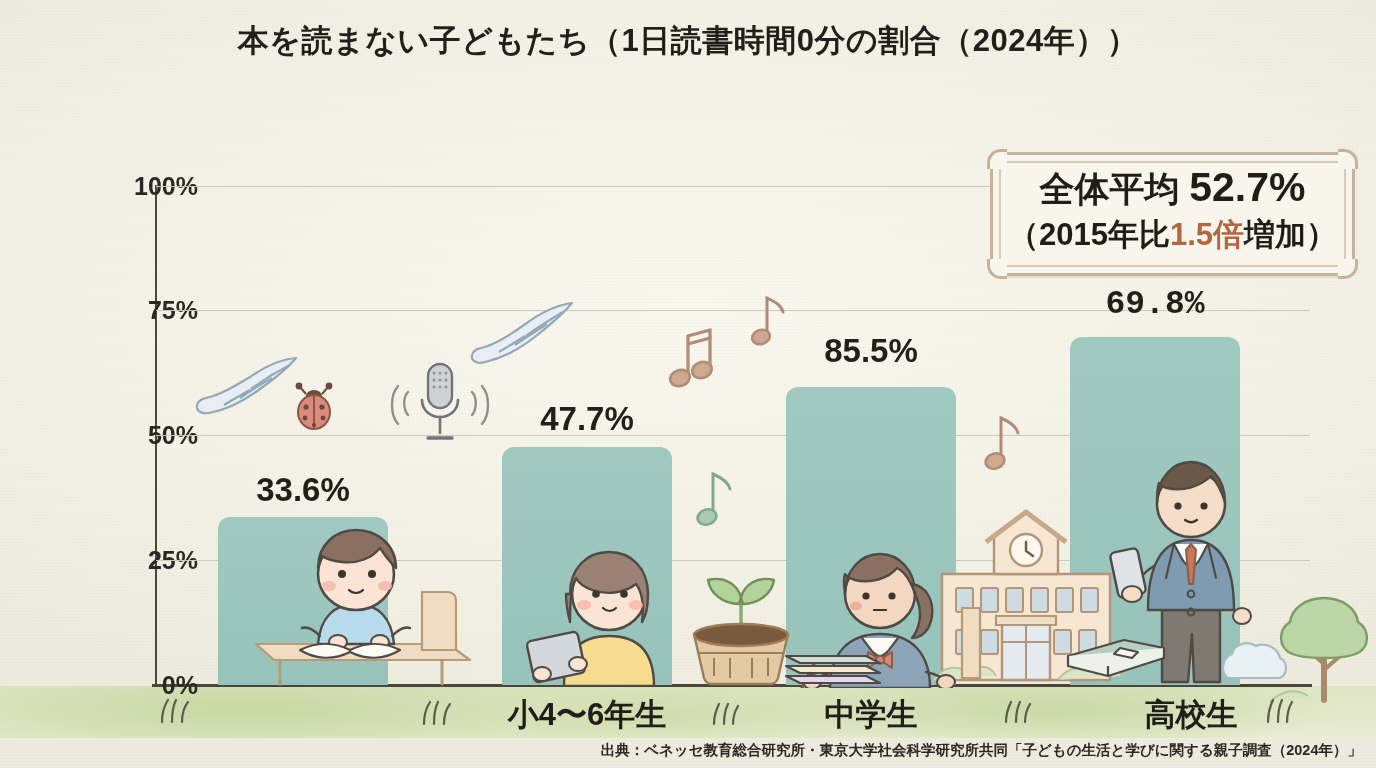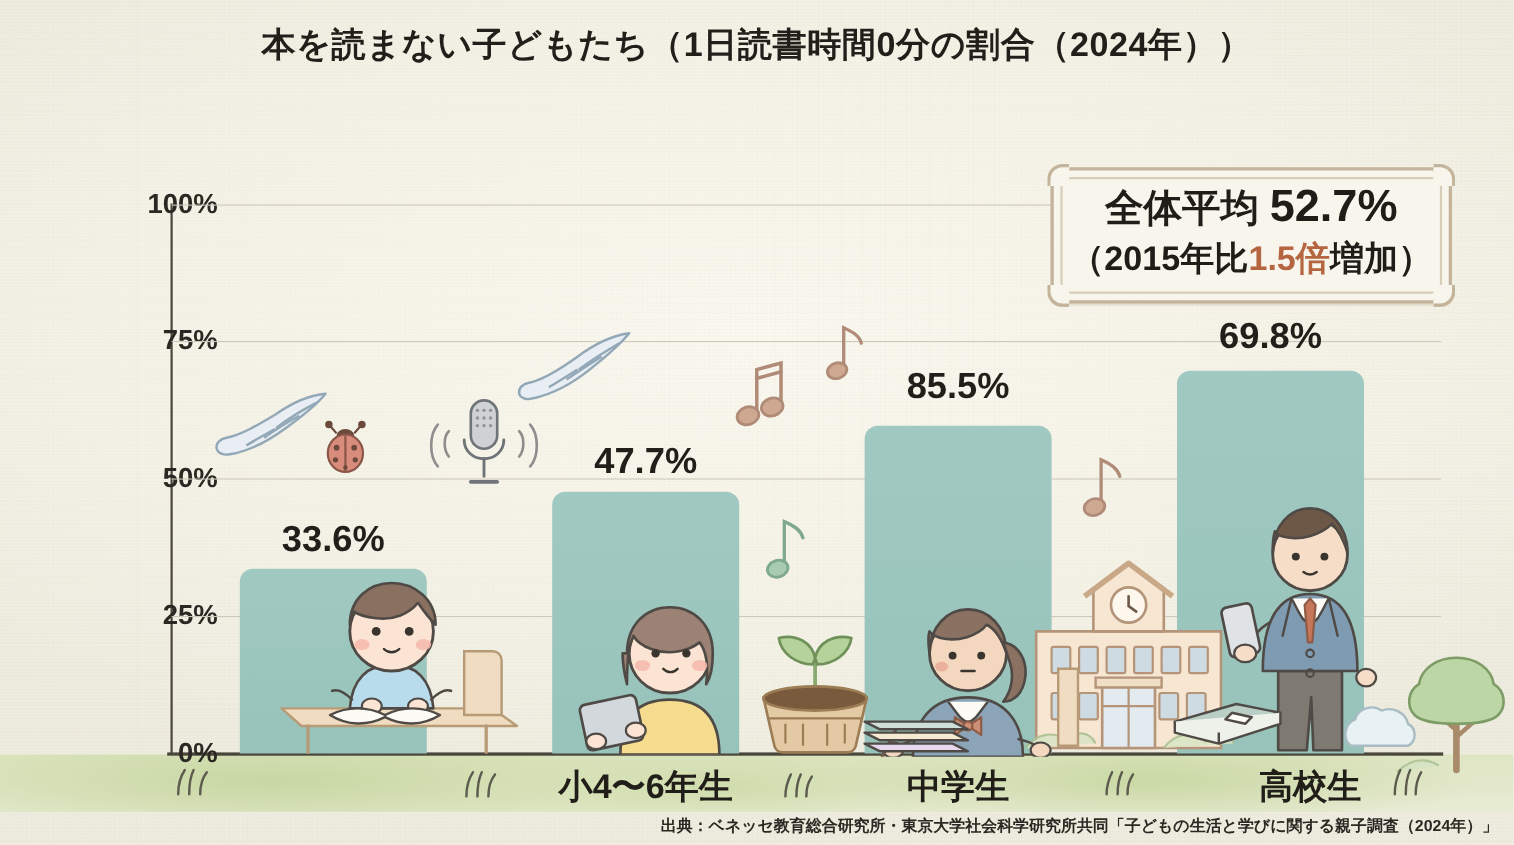--- a/index.html
+++ b/index.html
@@ -120,21 +120,21 @@
     font-size: 31px;
     font-weight: 700;
     color: #211e19;
     white-space: nowrap;
     transform: translateX(-50%);
   }
 
   
   #callout {
     position: absolute;
-    left: 955px;
+    left: 990px;
     top: 152px;
     width: 365px;
     height: 124px;
   }
   #callout .plate {
     position: absolute;
     inset: 0;
     background: #f7f5ec;
     border: 3px solid #c3b49b;
     border-radius: 14px;
@@ -474,21 +474,21 @@
     </svg>
 
     <svg class="illus" style="left:1062px; top:452px; width:74px; height:48px;" viewBox="0 0 74 48">
       <path d="M10 40c-8-6-6-20 4-24 2-10 16-14 24-8 10-4 22 2 24 12 8 4 8 16 0 20z" fill="#e8f1f4" stroke="#a9bcc4" stroke-width="2.2" stroke-linejoin="round"></path>
     </svg>
   </div>
 
   <div class="bar-label" style="left:303px; top:471px;">33.6%</div>
   <div class="bar-label" style="left:587px; top:400px;">47.7%</div>
   <div class="bar-label" style="left:871px; top:332px;">85.5%</div>
-  <div class="bar-label" style="left:1155px; top:286px;">69.8%</div>
+  <div class="bar-label" style="left:1155px; top:286px;font-family:Liberation Mono, monospace;">69.8%</div>
 
   <div class="cat-label" style="left:587px;">小4〜6年生</div>
   <div class="cat-label" style="left:871px;">中学生</div>
   <div class="cat-label" style="left:1155px;margin-left:36px;">高校生</div>
 
   <svg class="doodle" style="left:156px; top:698px; width:36px; height:26px;" viewBox="0 0 36 26">
     <g fill="none" stroke="#5c5b4e" stroke-width="2.2" stroke-linecap="round">
       <path d="M6 24C6 14 8 8 12 2M16 24c0-10 1-16 4-22M26 24c0-10 2-15 6-20"></path>
     </g>
   </svg>

